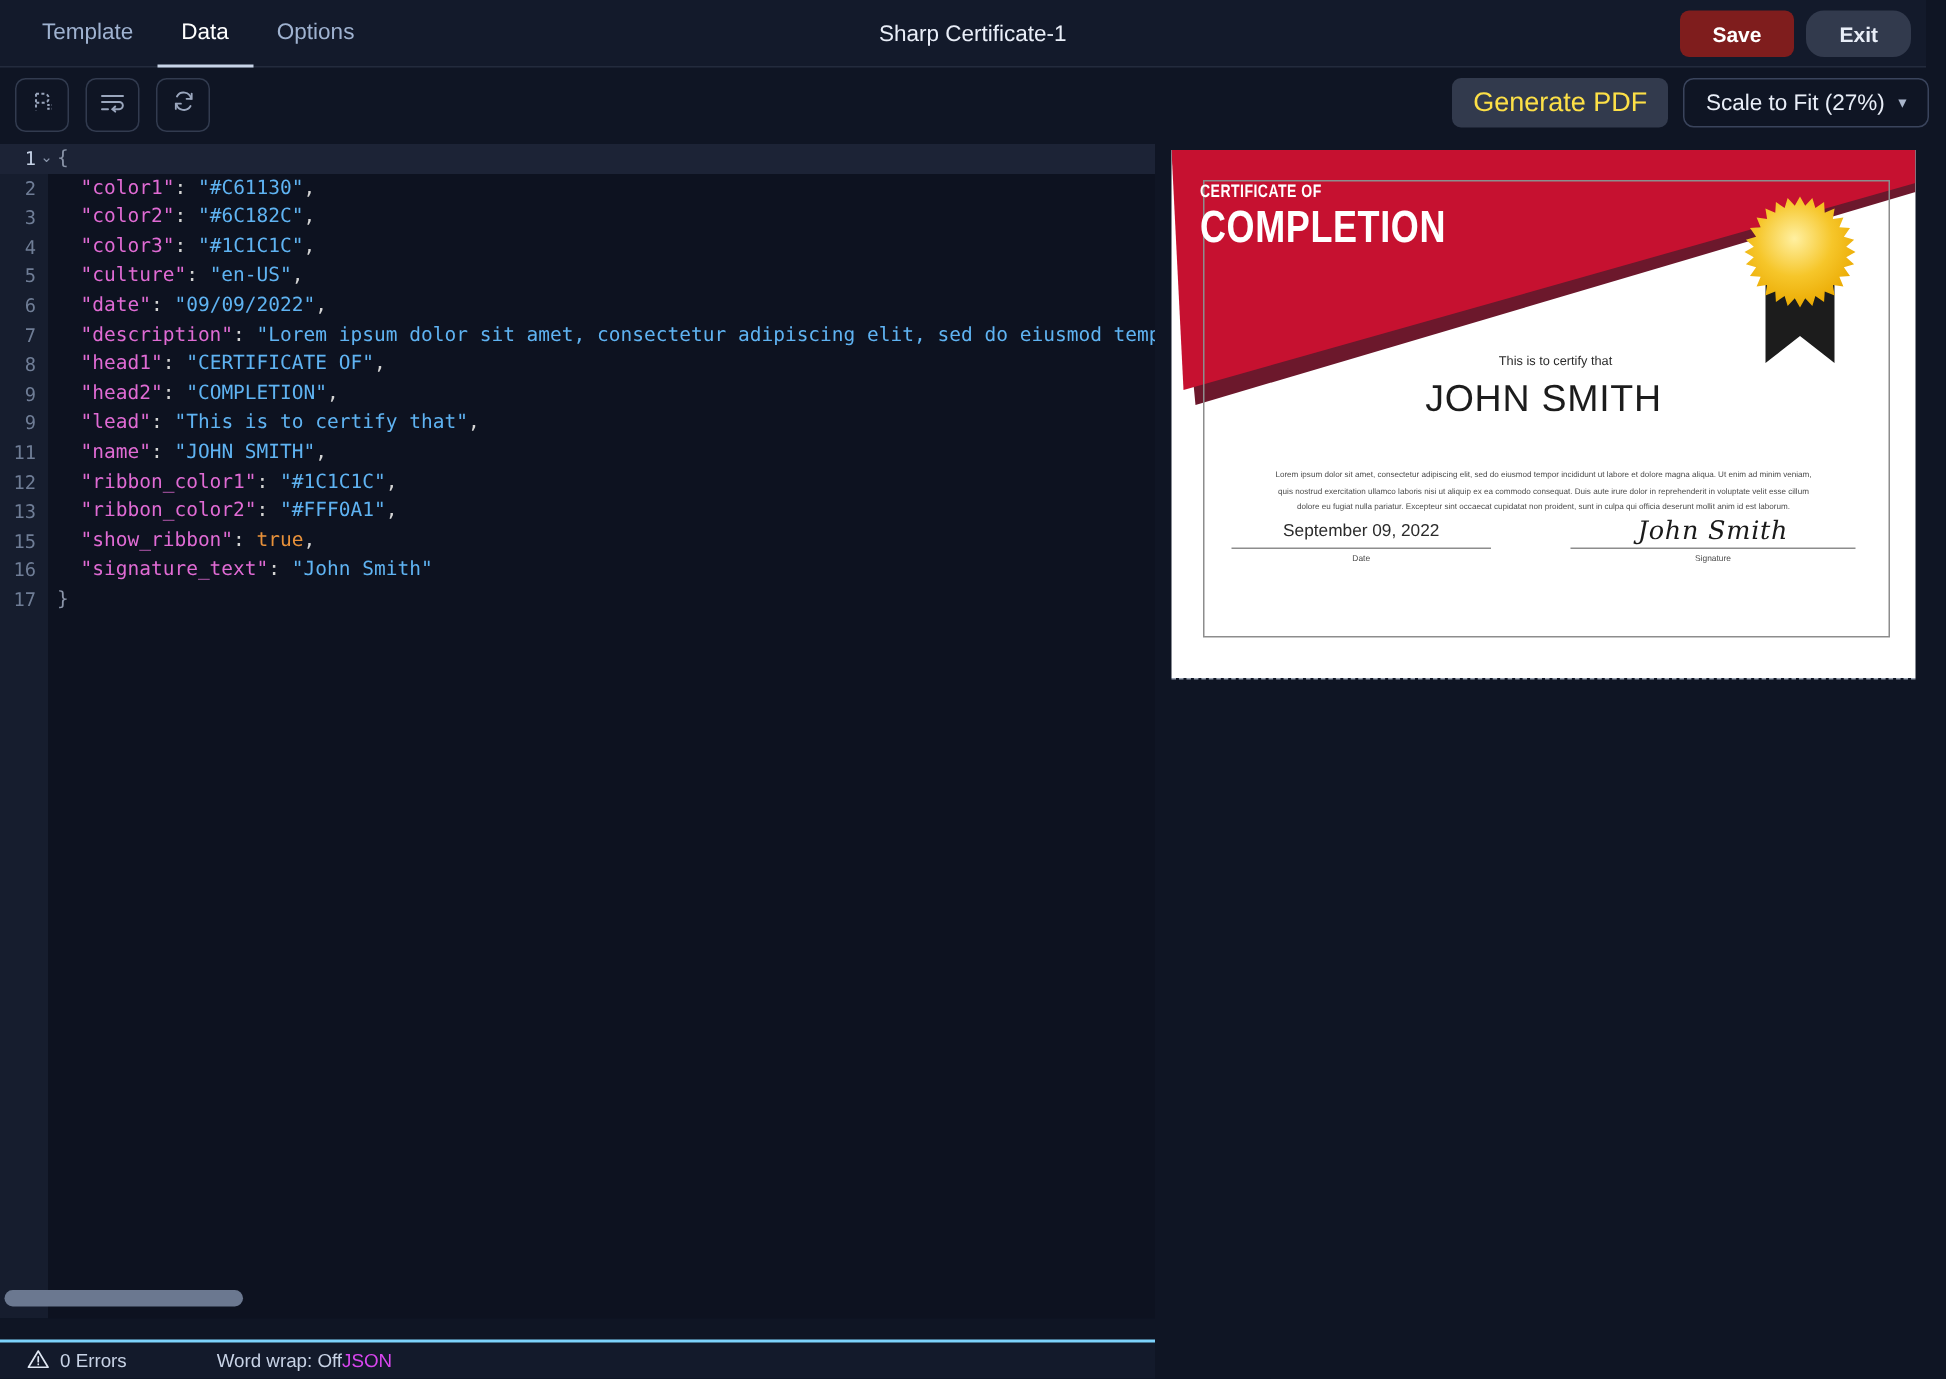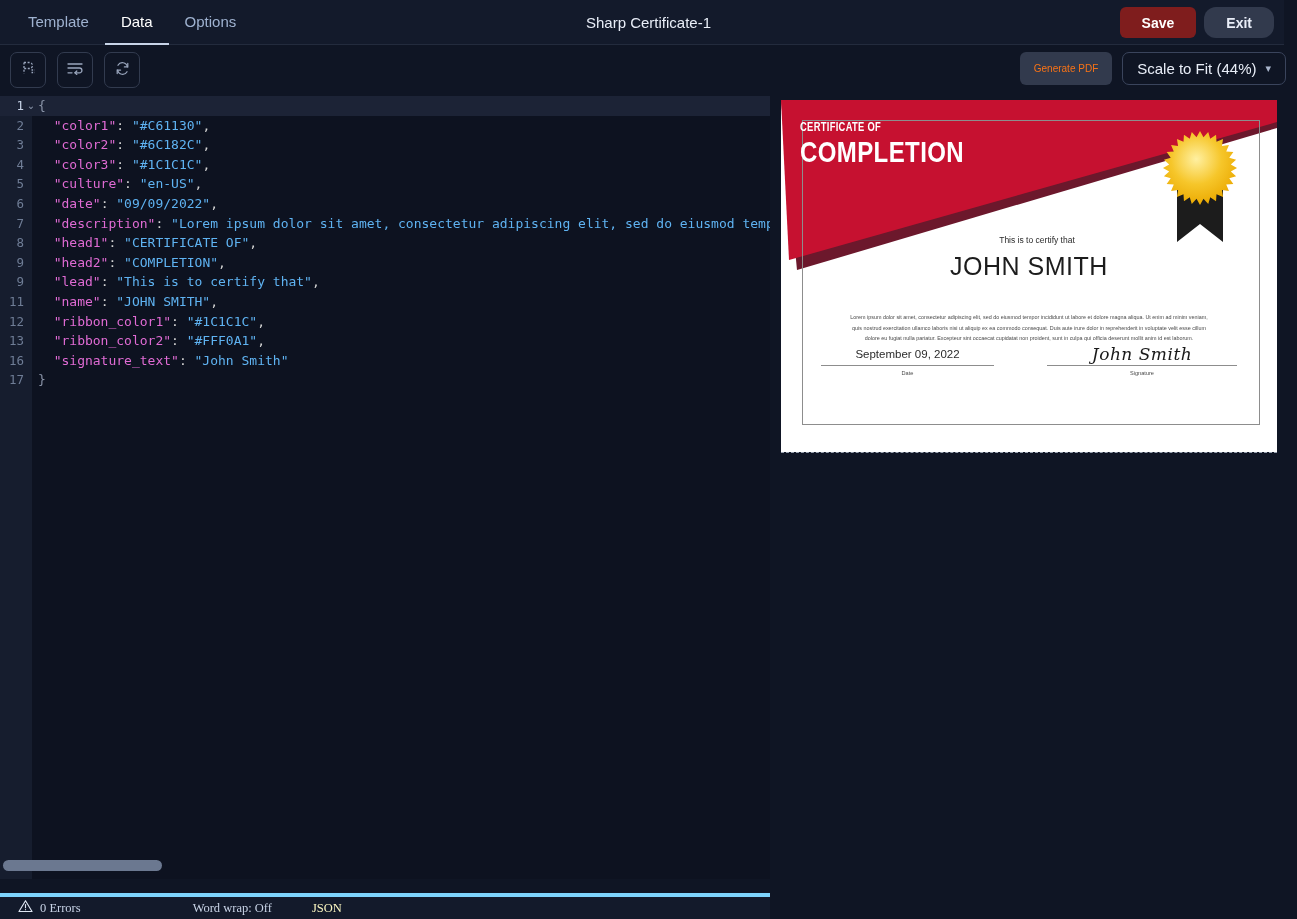--- a/index.html
+++ b/index.html
@@ -48,22 +48,22 @@
     background: #0f1524;
   }
   .tool-left { position: absolute; left: 10px; top: 6px; display: flex; gap: 11px; }
   .icon-btn {
     width: 36px; height: 36px; border: 1px solid #323b4f; border-radius: 7px;
     background: transparent; display: flex; align-items: center; justify-content: center;
     cursor: pointer;
   }
   .tool-right { position: absolute; right: 11px; top: 6px; display: flex; gap: 10px; align-items: center; }
   .btn-genpdf {
-    background: #323a4d; color: #f97316; border: none; border-radius: 6px;
-    height: 33px; padding: 0 14px; font-size: 10px;
+    background: #323a4d; color: #fde047; border: none; border-radius: 6px;
+    height: 33px; padding: 0 14px; font-size: 18px;
     font-family: "Liberation Sans", sans-serif; cursor: pointer;
   }
   .scale-select {
     background: transparent; color: #e9eef8; border: 1px solid #3a4considered;
     border: 1px solid #3a445c; border-radius: 7px;
     height: 33px; padding: 0 14px; font-size: 15px;
     display: flex; align-items: center; gap: 9px; cursor: pointer;
   }
   .chev { font-size: 11px; color: #aab6cc; }
 
@@ -104,27 +104,27 @@
     position: absolute; left: 0; bottom: 8px; width: 770px; height: 11px;
   }
   .hthumb {
     position: absolute; left: 3px; top: 0; width: 159px; height: 11px;
     background: #6b7890; border-radius: 6px;
   }
 
   
   .statusbar {
     position: absolute; left: 0; top: 893px; width: 770px; height: 26px;
-    background: #131a2b; border-top: 4px solid #7dd3fc;
-    display: flex; align-items: center; font-family: Liberation Serif, serif;
+    background: #131a2b; border-top: 2px solid #7dd3fc;
+    display: flex; align-items: center;
   }
   .st-item { display: flex; align-items: center; gap: 7px; font-size: 12.5px; color: #c8d3e6; }
   .st-errors { margin-left: 18px; }
-  .st-wrap { margin-left: 112px; }
-  .st-lang { margin-left: 40px; color: #fef9c3; }
+  .st-wrap { margin-left: 60px; }
+  .st-lang { color: #d946ef; }
 
   
   .preview {
     position: absolute; left: 770px; top: 96px; width: 527px; height: 823px;
     background: #0f1524;
   }
   .page {
     position: absolute; left: 11px; top: 4px; width: 496px; height: 352px;
     background: #ffffff;
   }
@@ -237,21 +237,21 @@
           <path d="M3.8 10.8 A5.4 5.4 0 0 0 13.8 12.4"></path>
           <path d="M14.6 3.6 V7.3 H11"></path>
           <path d="M3.4 14.4 V10.7 H7"></path>
         </svg>
       </span>
     </div>
   </div>
   <div class="tool-right">
     <button class="btn-genpdf">Generate PDF</button>
     <div class="scale-select">
-      <span>Scale to Fit (44%)</span>
+      <span>Scale to Fit (27%)</span>
       <span class="chev">▾</span>
     </div>
   </div>
 </div>
 
 <div class="editor">
   <div class="gutter"></div>
   <div class="code-rows" id="code-rows">
       <div class="row cur"><span class="gnum">1</span><span class="fold">⌄</span><span class="code"><span class="br">{</span></span></div>
       <div class="row"><span class="gnum">2</span><span class="code"><span class="k">  "color1"</span><span class="p">: </span><span class="s">"#C61130"</span><span class="p">,</span></span></div>
@@ -259,20 +259,21 @@
       <div class="row"><span class="gnum">4</span><span class="code"><span class="k">  "color3"</span><span class="p">: </span><span class="s">"#1C1C1C"</span><span class="p">,</span></span></div>
       <div class="row"><span class="gnum">5</span><span class="code"><span class="k">  "culture"</span><span class="p">: </span><span class="s">"en-US"</span><span class="p">,</span></span></div>
       <div class="row"><span class="gnum">6</span><span class="code"><span class="k">  "date"</span><span class="p">: </span><span class="s">"09/09/2022"</span><span class="p">,</span></span></div>
       <div class="row"><span class="gnum">7</span><span class="code"><span class="k">  "description"</span><span class="p">: </span><span class="s">"Lorem ipsum dolor sit amet, consectetur adipiscing elit, sed do eiusmod tempo</span></span></div>
       <div class="row"><span class="gnum">8</span><span class="code"><span class="k">  "head1"</span><span class="p">: </span><span class="s">"CERTIFICATE OF"</span><span class="p">,</span></span></div>
       <div class="row"><span class="gnum">9</span><span class="code"><span class="k">  "head2"</span><span class="p">: </span><span class="s">"COMPLETION"</span><span class="p">,</span></span></div>
       <div class="row"><span class="gnum">9</span><span class="code"><span class="k">  "lead"</span><span class="p">: </span><span class="s">"This is to certify that"</span><span class="p">,</span></span></div>
       <div class="row"><span class="gnum">11</span><span class="code"><span class="k">  "name"</span><span class="p">: </span><span class="s">"JOHN SMITH"</span><span class="p">,</span></span></div>
       <div class="row"><span class="gnum">12</span><span class="code"><span class="k">  "ribbon_color1"</span><span class="p">: </span><span class="s">"#1C1C1C"</span><span class="p">,</span></span></div>
       <div class="row"><span class="gnum">13</span><span class="code"><span class="k">  "ribbon_color2"</span><span class="p">: </span><span class="s">"#FFF0A1"</span><span class="p">,</span></span></div>
+      <div class="row"><span class="gnum">15</span><span class="code"><span class="k">  "show_ribbon"</span><span class="p">: </span><span class="b">true</span><span class="p">,</span></span></div>
       <div class="row"><span class="gnum">16</span><span class="code"><span class="k">  "signature_text"</span><span class="p">: </span><span class="s">"John Smith"</span></span></div>
       <div class="row"><span class="gnum">17</span><span class="code"><span class="br">}</span></span></div>
     </div>
   <div class="hscroll">
     <div class="hthumb"></div>
   </div>
 </div>
 
 <div class="statusbar">
   <div class="st-item st-errors">

